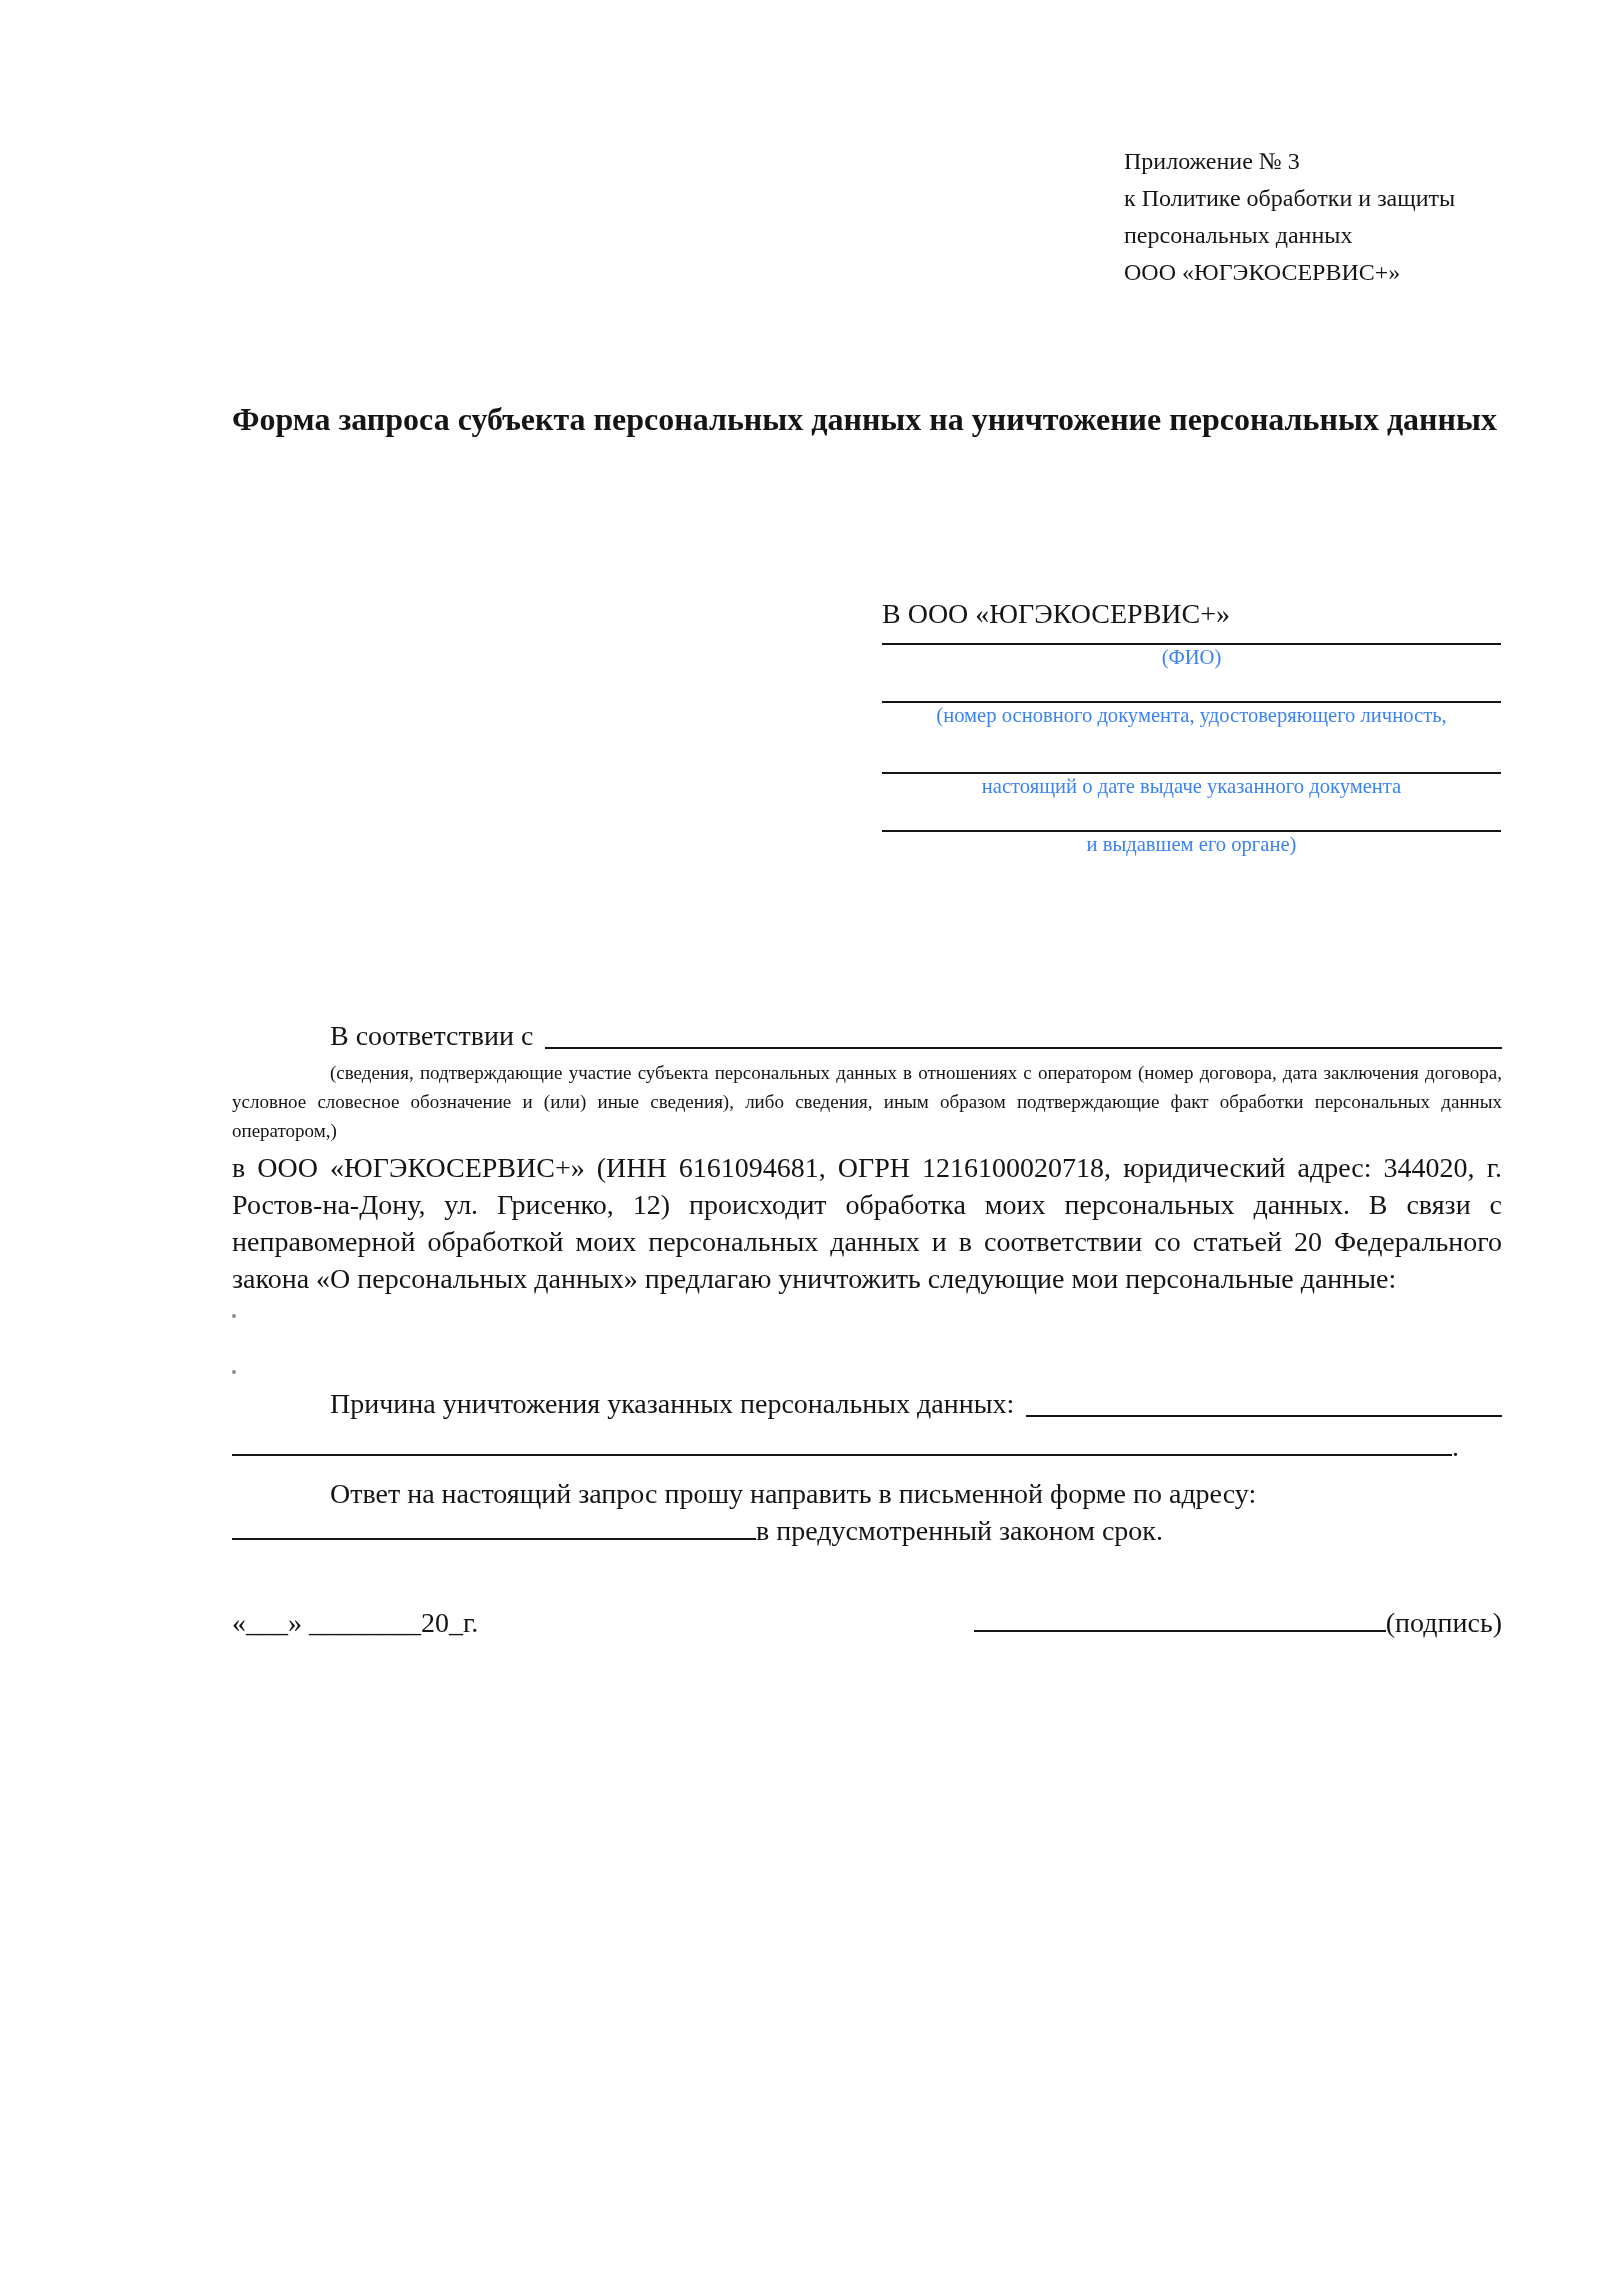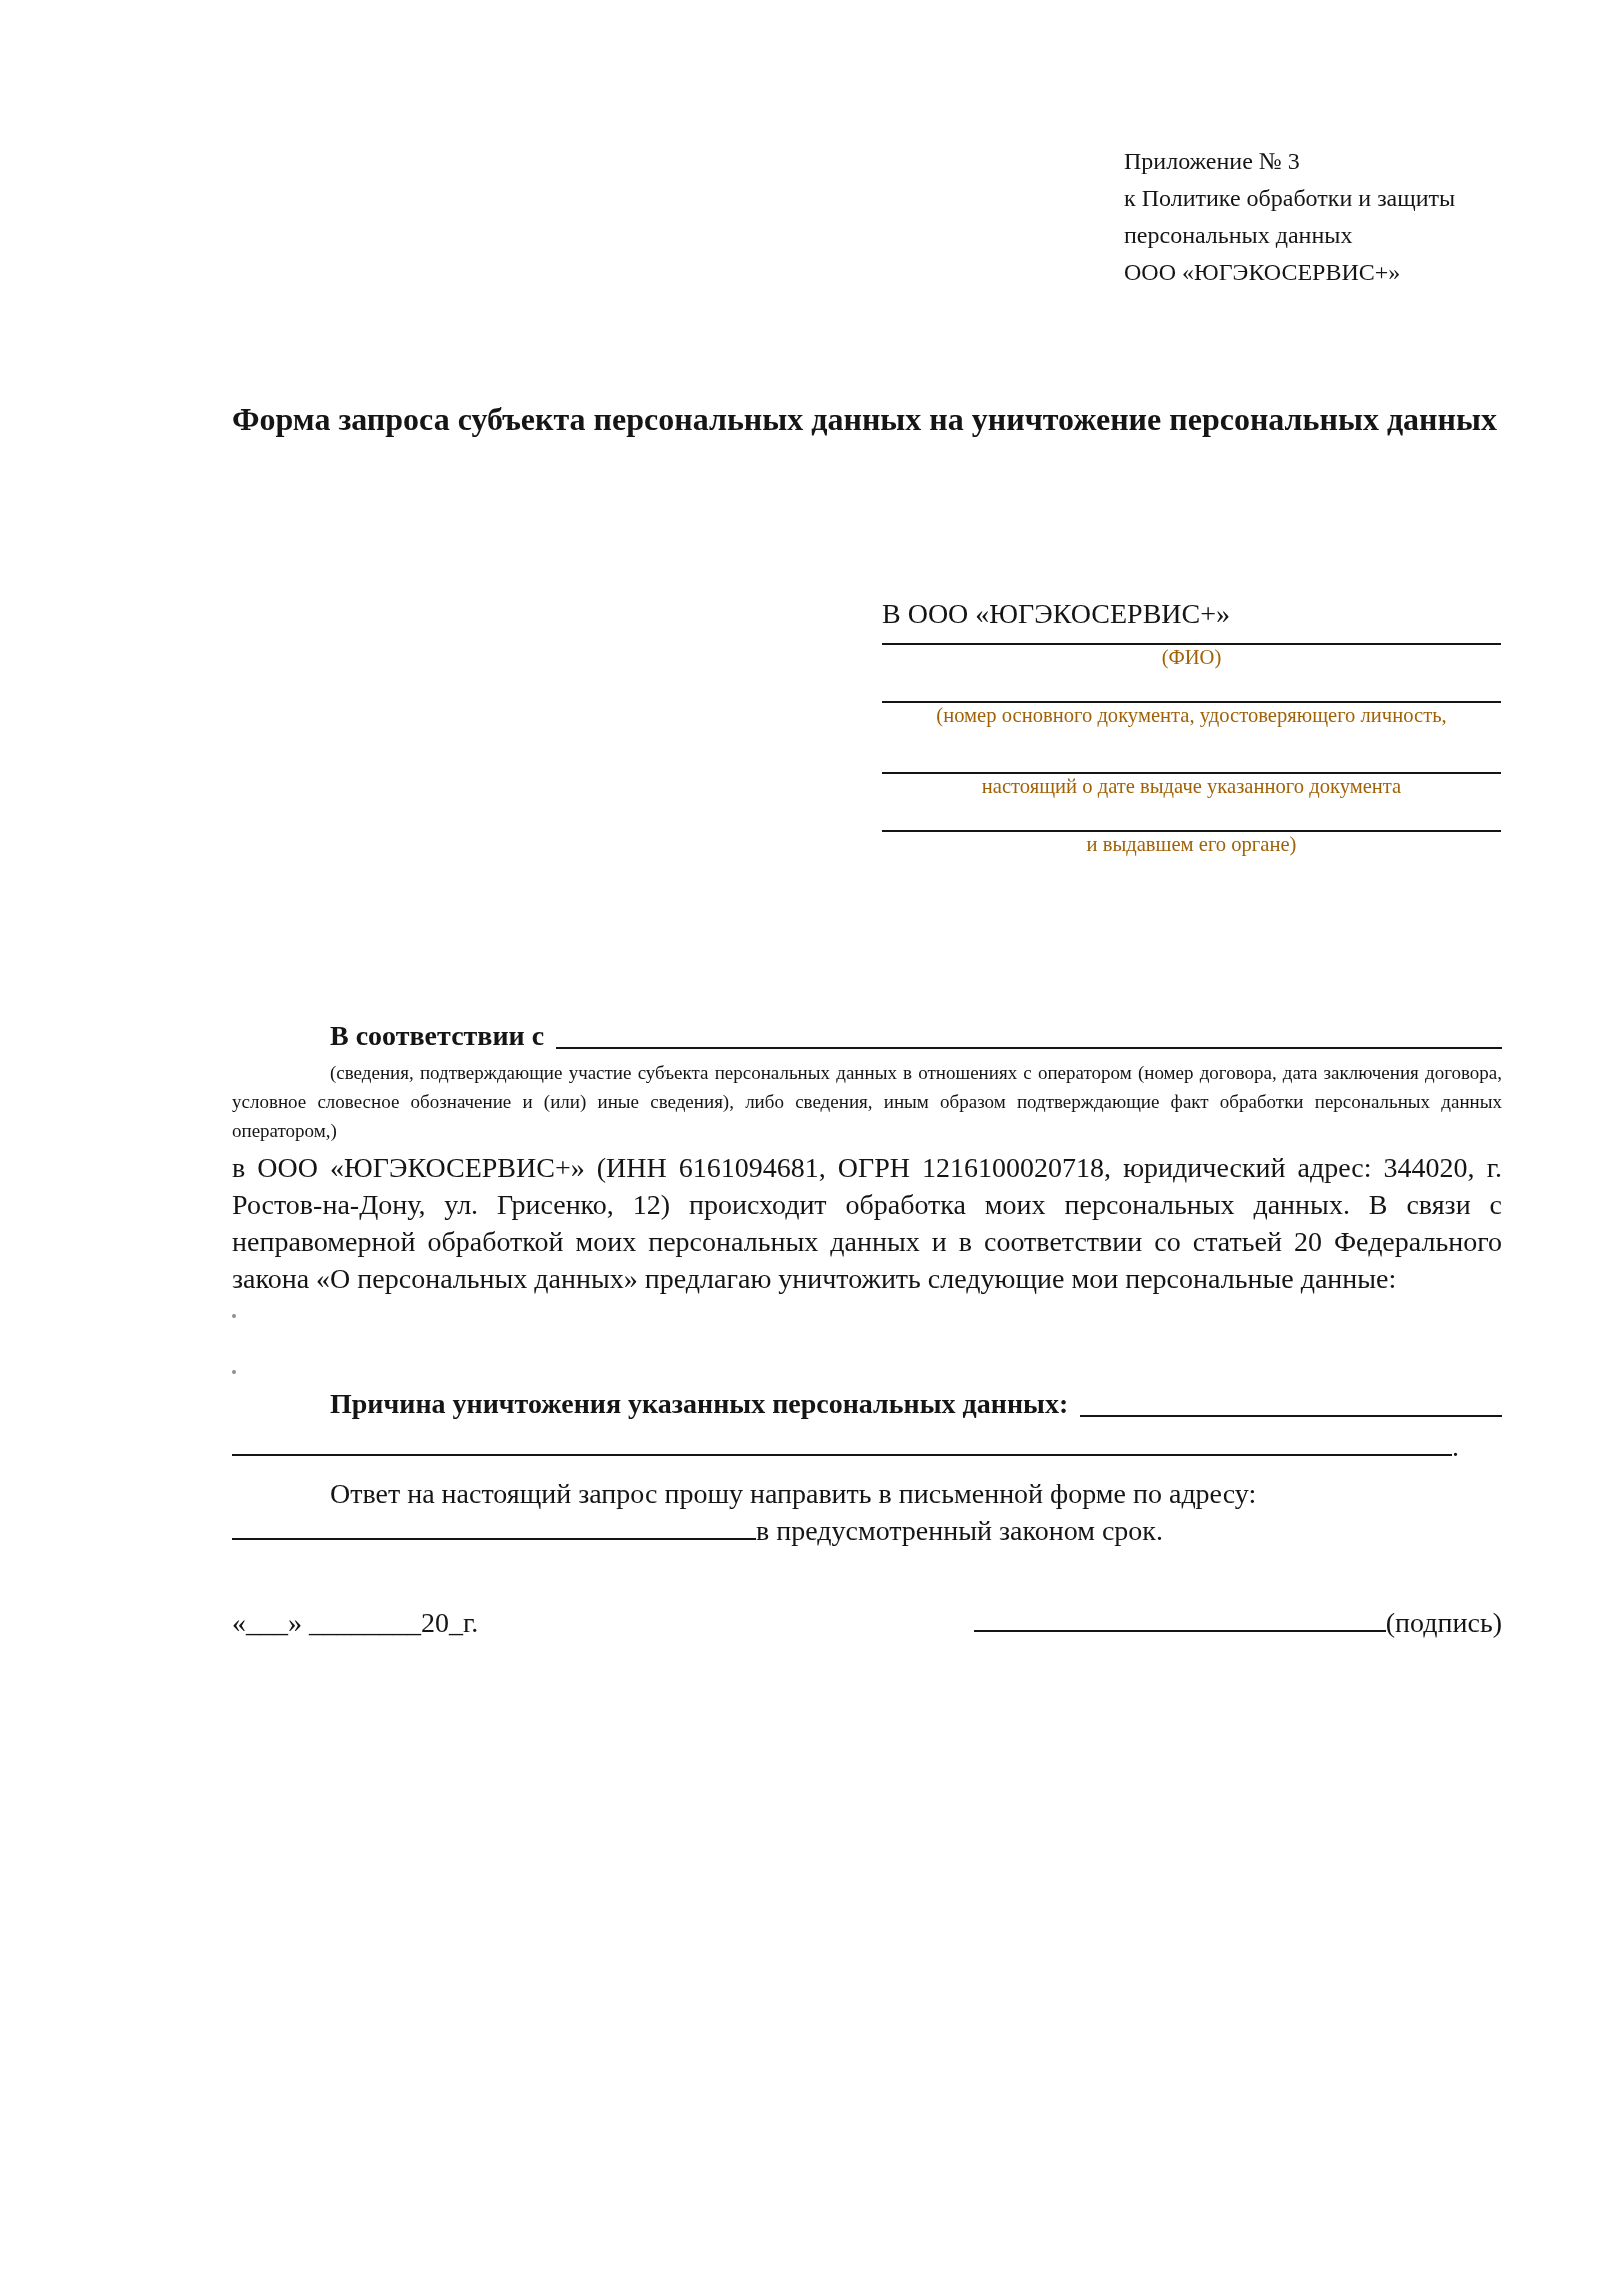--- a/index.html
+++ b/index.html
@@ -29,29 +29,29 @@
   
   .addressee {
     position:absolute; left:882px; top:594px; width:619px;
     font-size:28px; line-height:39px;
   }
   .fill-line { border-bottom:2px solid #151515; }
   .fill-12 { height:11.8px; }
   .fill-34 { height:33px; }
   .fill-46 { height:45px; }
   .cap {
-    font-size:20.6px; line-height:25.5px; text-align:center; color:#a16207;
+    font-size:20.6px; line-height:25.5px; text-align:center; color:#3b82f6;
   }
 
   
   .body-block {
     position:absolute; left:232px; top:1017px; width:1270px;
     font-size:28px; line-height:37px;
   }
-  .flex-line { display:flex; align-items:stretch;font-weight:bold; }
+  .flex-line { display:flex; align-items:stretch; }
   .pad-indent { padding-left:98px; }
   .nowrap { white-space:nowrap; }
   .grow-blank { flex:1; border-bottom:2px solid #151515; margin-left:11.8px; margin-bottom:4.9px; }
   .small-cap {
     font-size:19px; line-height:29px; text-align:justify;
     text-indent:98px; margin-top:4px;
   }
   .main-par { text-align:justify; margin-top:3.9px; }
   .dot-row { height:4.9px; }
   .dot-row.d1 { margin-top:17.6px; }

